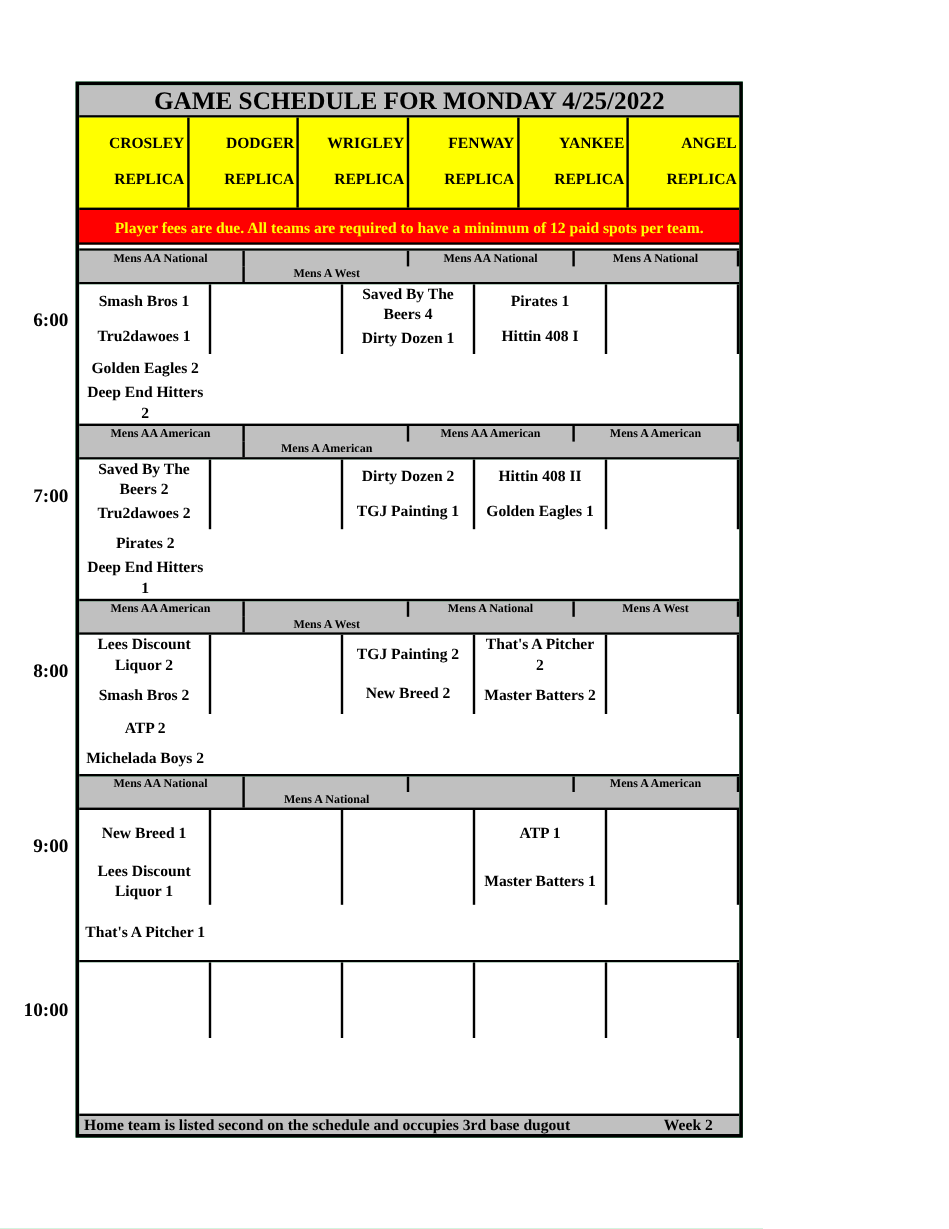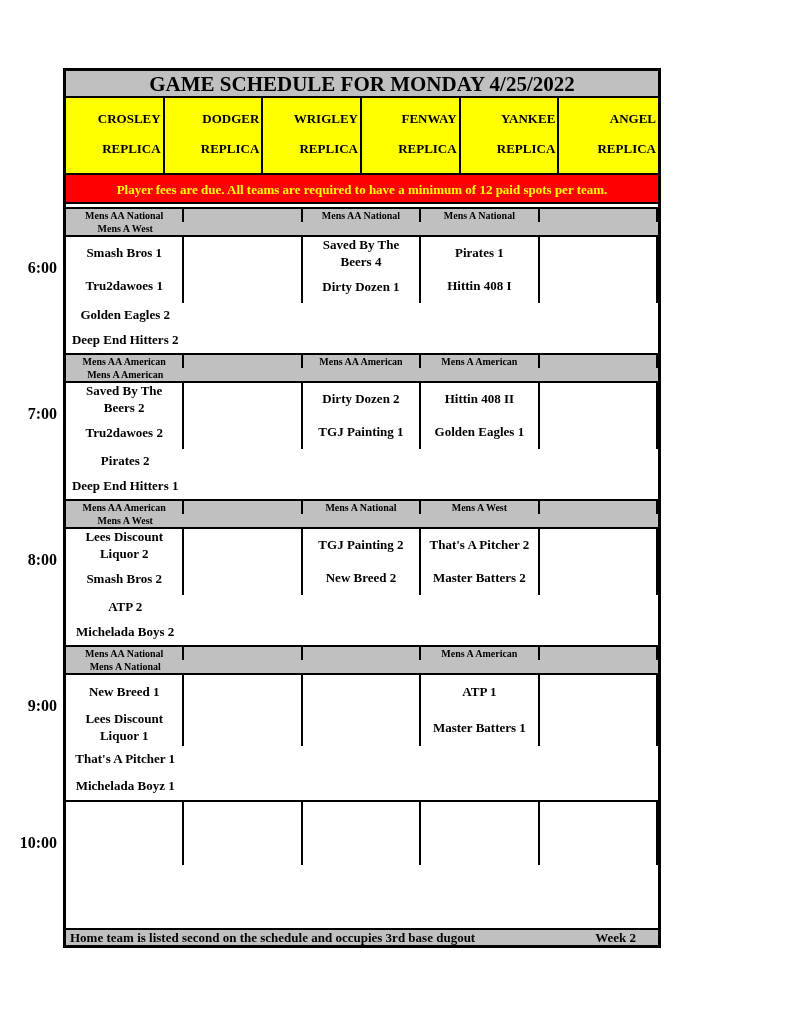--- a/index.html
+++ b/index.html
@@ -11,21 +11,21 @@
     --line:#000000;
   }
   *{box-sizing:border-box;}
   html,body{margin:0;padding:0;}
   body{
     width:791px;height:1024px;background:#ffffff;
     font-family:"Liberation Serif", serif;
     color:#000;
   }
   .page{position:relative;padding:68px 0 0 63px;}
-  .schedule-table{width:598px;border:3px solid var(--line);background:#22c55e;}
+  .schedule-table{width:556px;border:3px solid var(--line);background:#22c55e;}
 
   .title-bar{
     height:27px;line-height:27px;background:var(--title-bg);
     border-bottom:2px solid var(--line);
     text-align:center;font-weight:bold;font-size:21px;
   }
   .field-header-row{
     display:grid;grid-template-columns:repeat(6,1fr);
     background:var(--field-bg);border-bottom:2px solid var(--line);
   }
@@ -38,21 +38,21 @@
   .field-name{margin-bottom:14px;}
 
   .notice-bar{
     background:var(--notice-bg);color:var(--notice-text);
     font-weight:bold;font-size:13px;text-align:center;
     height:29px;line-height:29px;border-bottom:2px solid var(--line);
   }
   .spacer-row{height:5px;background:#fff;border-bottom:2px solid var(--line);}
 
   .division-row{
-    display:grid;grid-template-columns:repeat(5,1fr);
+    display:grid;grid-template-columns:repeat(4,1fr);
     background:var(--division-bg);border-bottom:2px solid var(--line);
   }
   .division-cell{
     border-right:2px solid var(--line);
     height:13px;line-height:13px;
     text-align:center;font-weight:bold;font-size:10px;
     overflow:hidden;white-space:nowrap;
   }
   .division-cell:last-child{border-right:none;}
 
@@ -260,21 +260,20 @@
             <div class="game-cell">
               <div class="team team-away">ATP 1</div>
               <div class="team team-home">Master Batters 1</div>
             </div>
             <div class="game-cell">
               <div class="team team-away"></div>
               <div class="team team-home"></div>
             </div>
             <div class="game-cell">
               <div class="team team-away">That's A Pitcher 1</div>
-              <div class="team team-home">Michelada Boyz 1</div>
             </div>
           </div>
         </div>
         <div class="time-slot">
           <div class="game-row xtall no-div">
             <div class="time-label">10:00</div>
             <div class="game-cell">
               <div class="team team-away"></div>
               <div class="team team-home"></div>
             </div>

